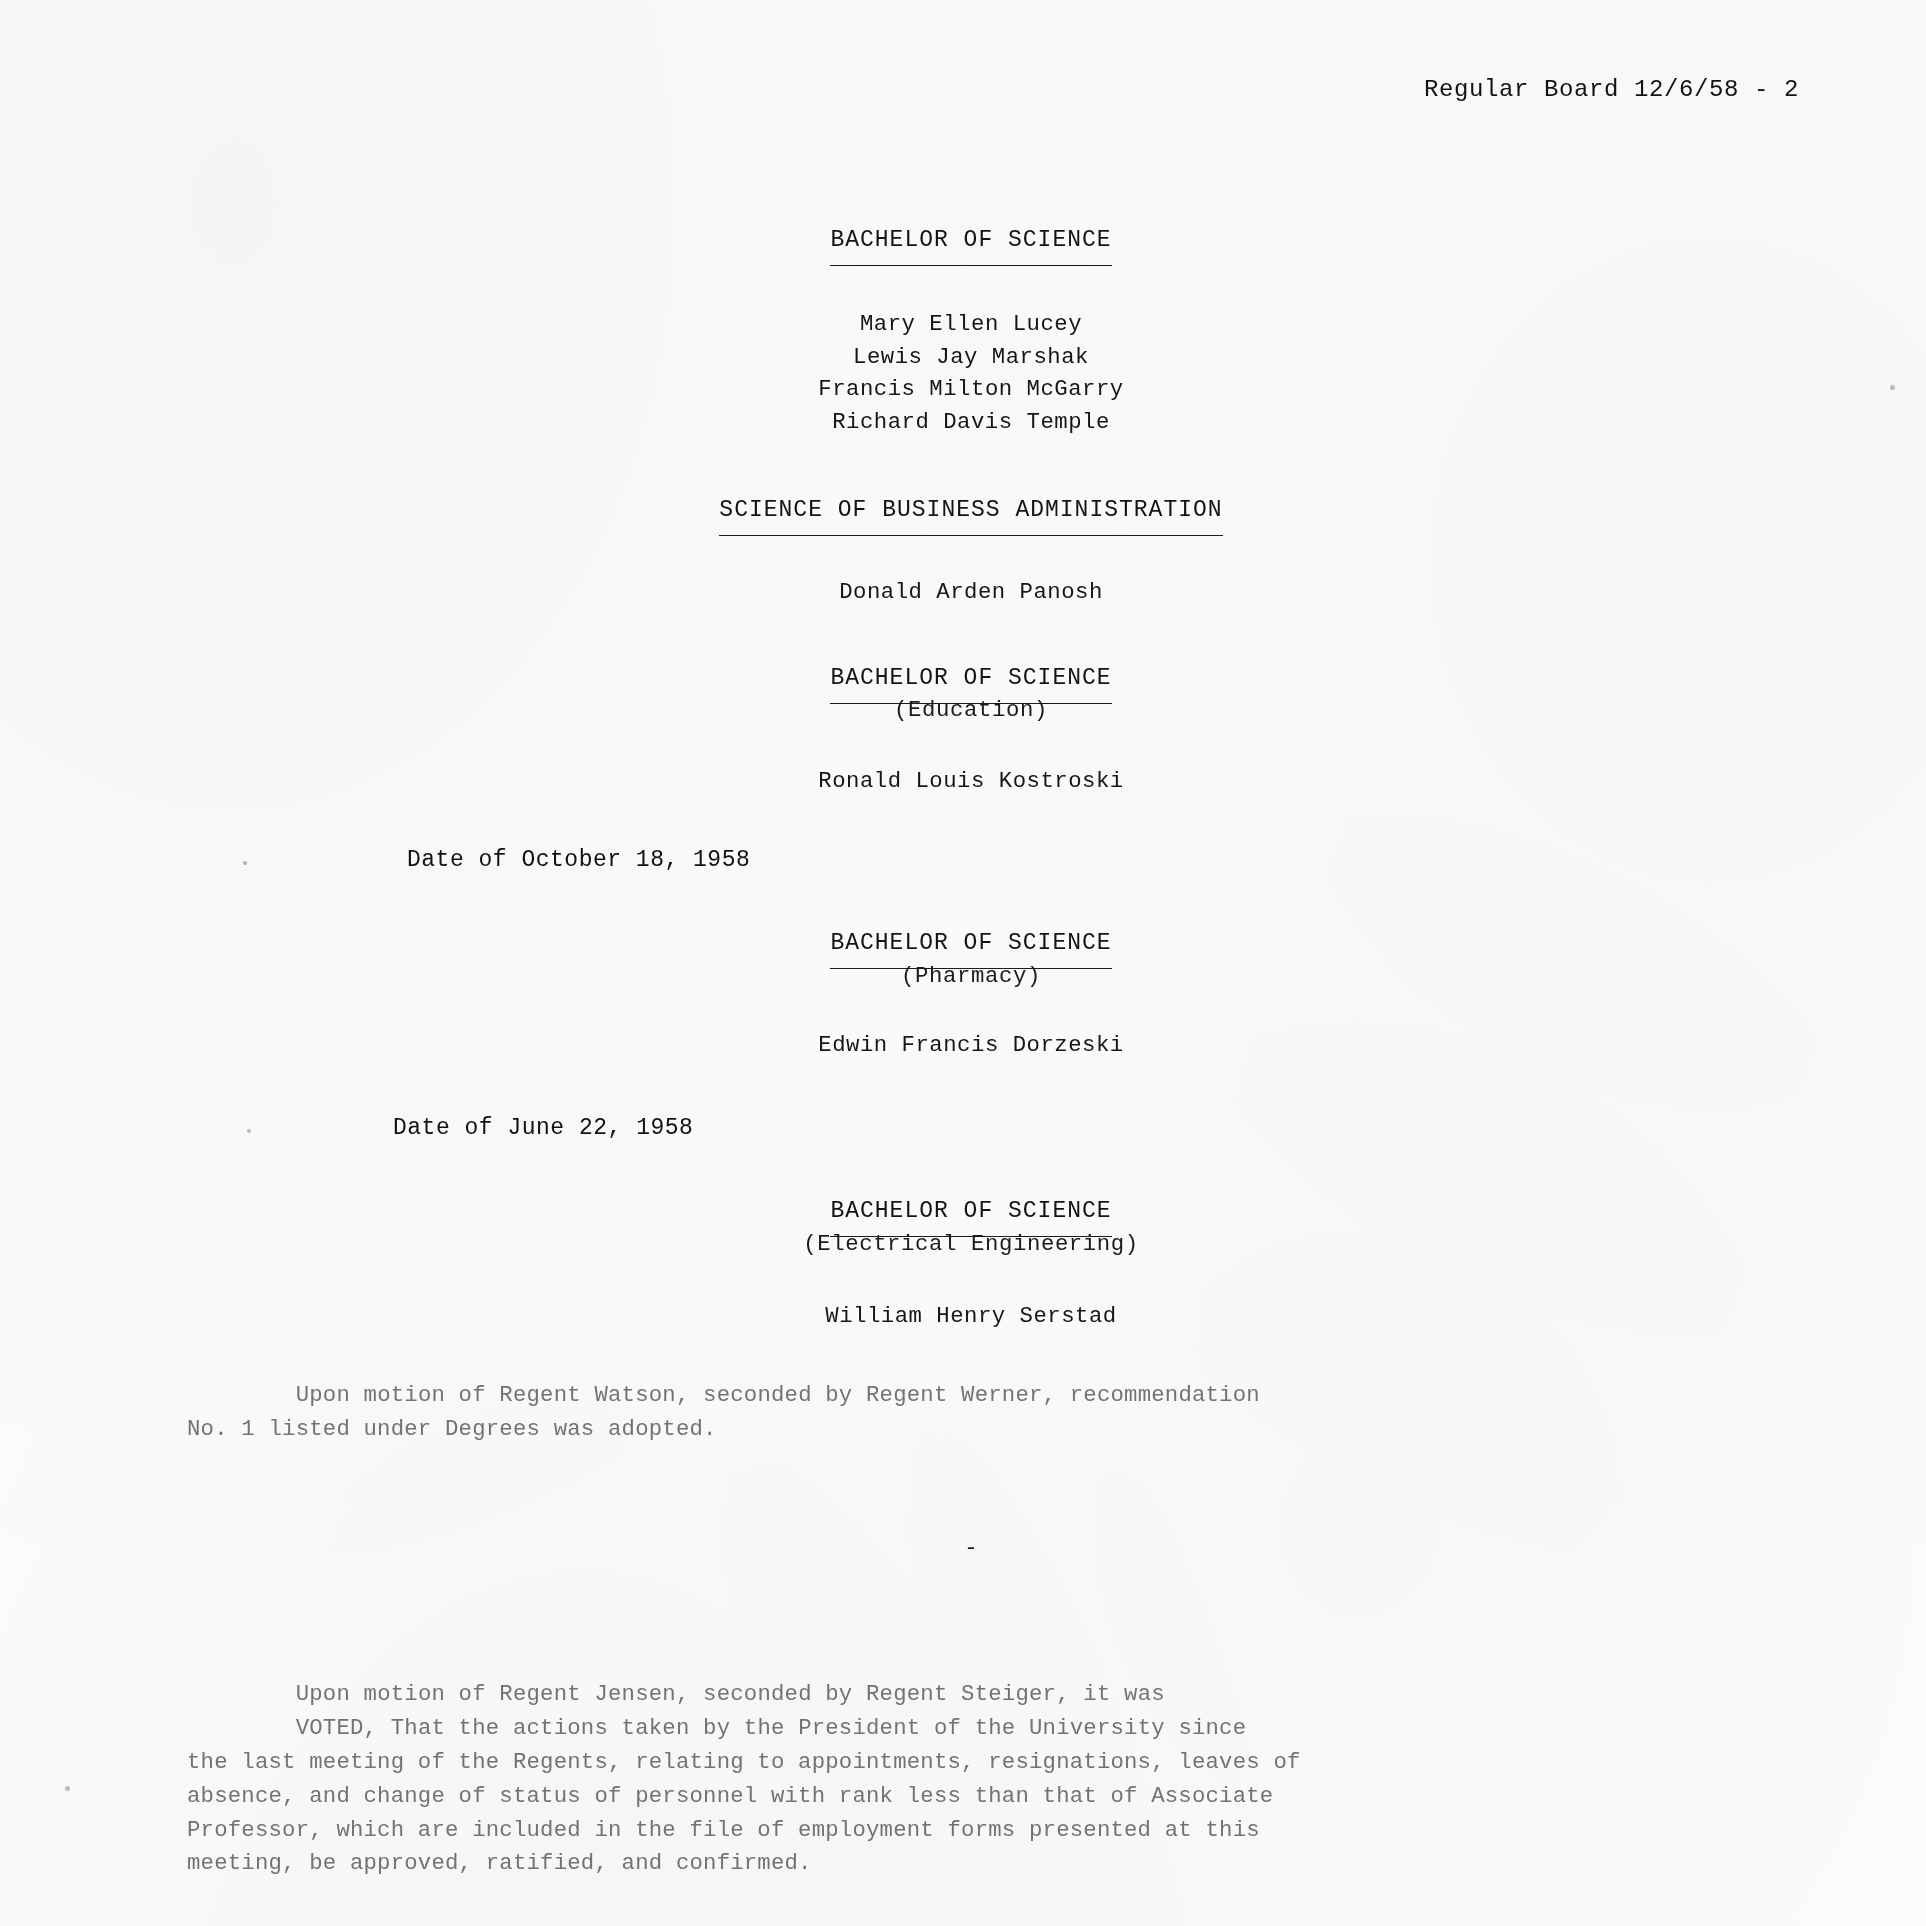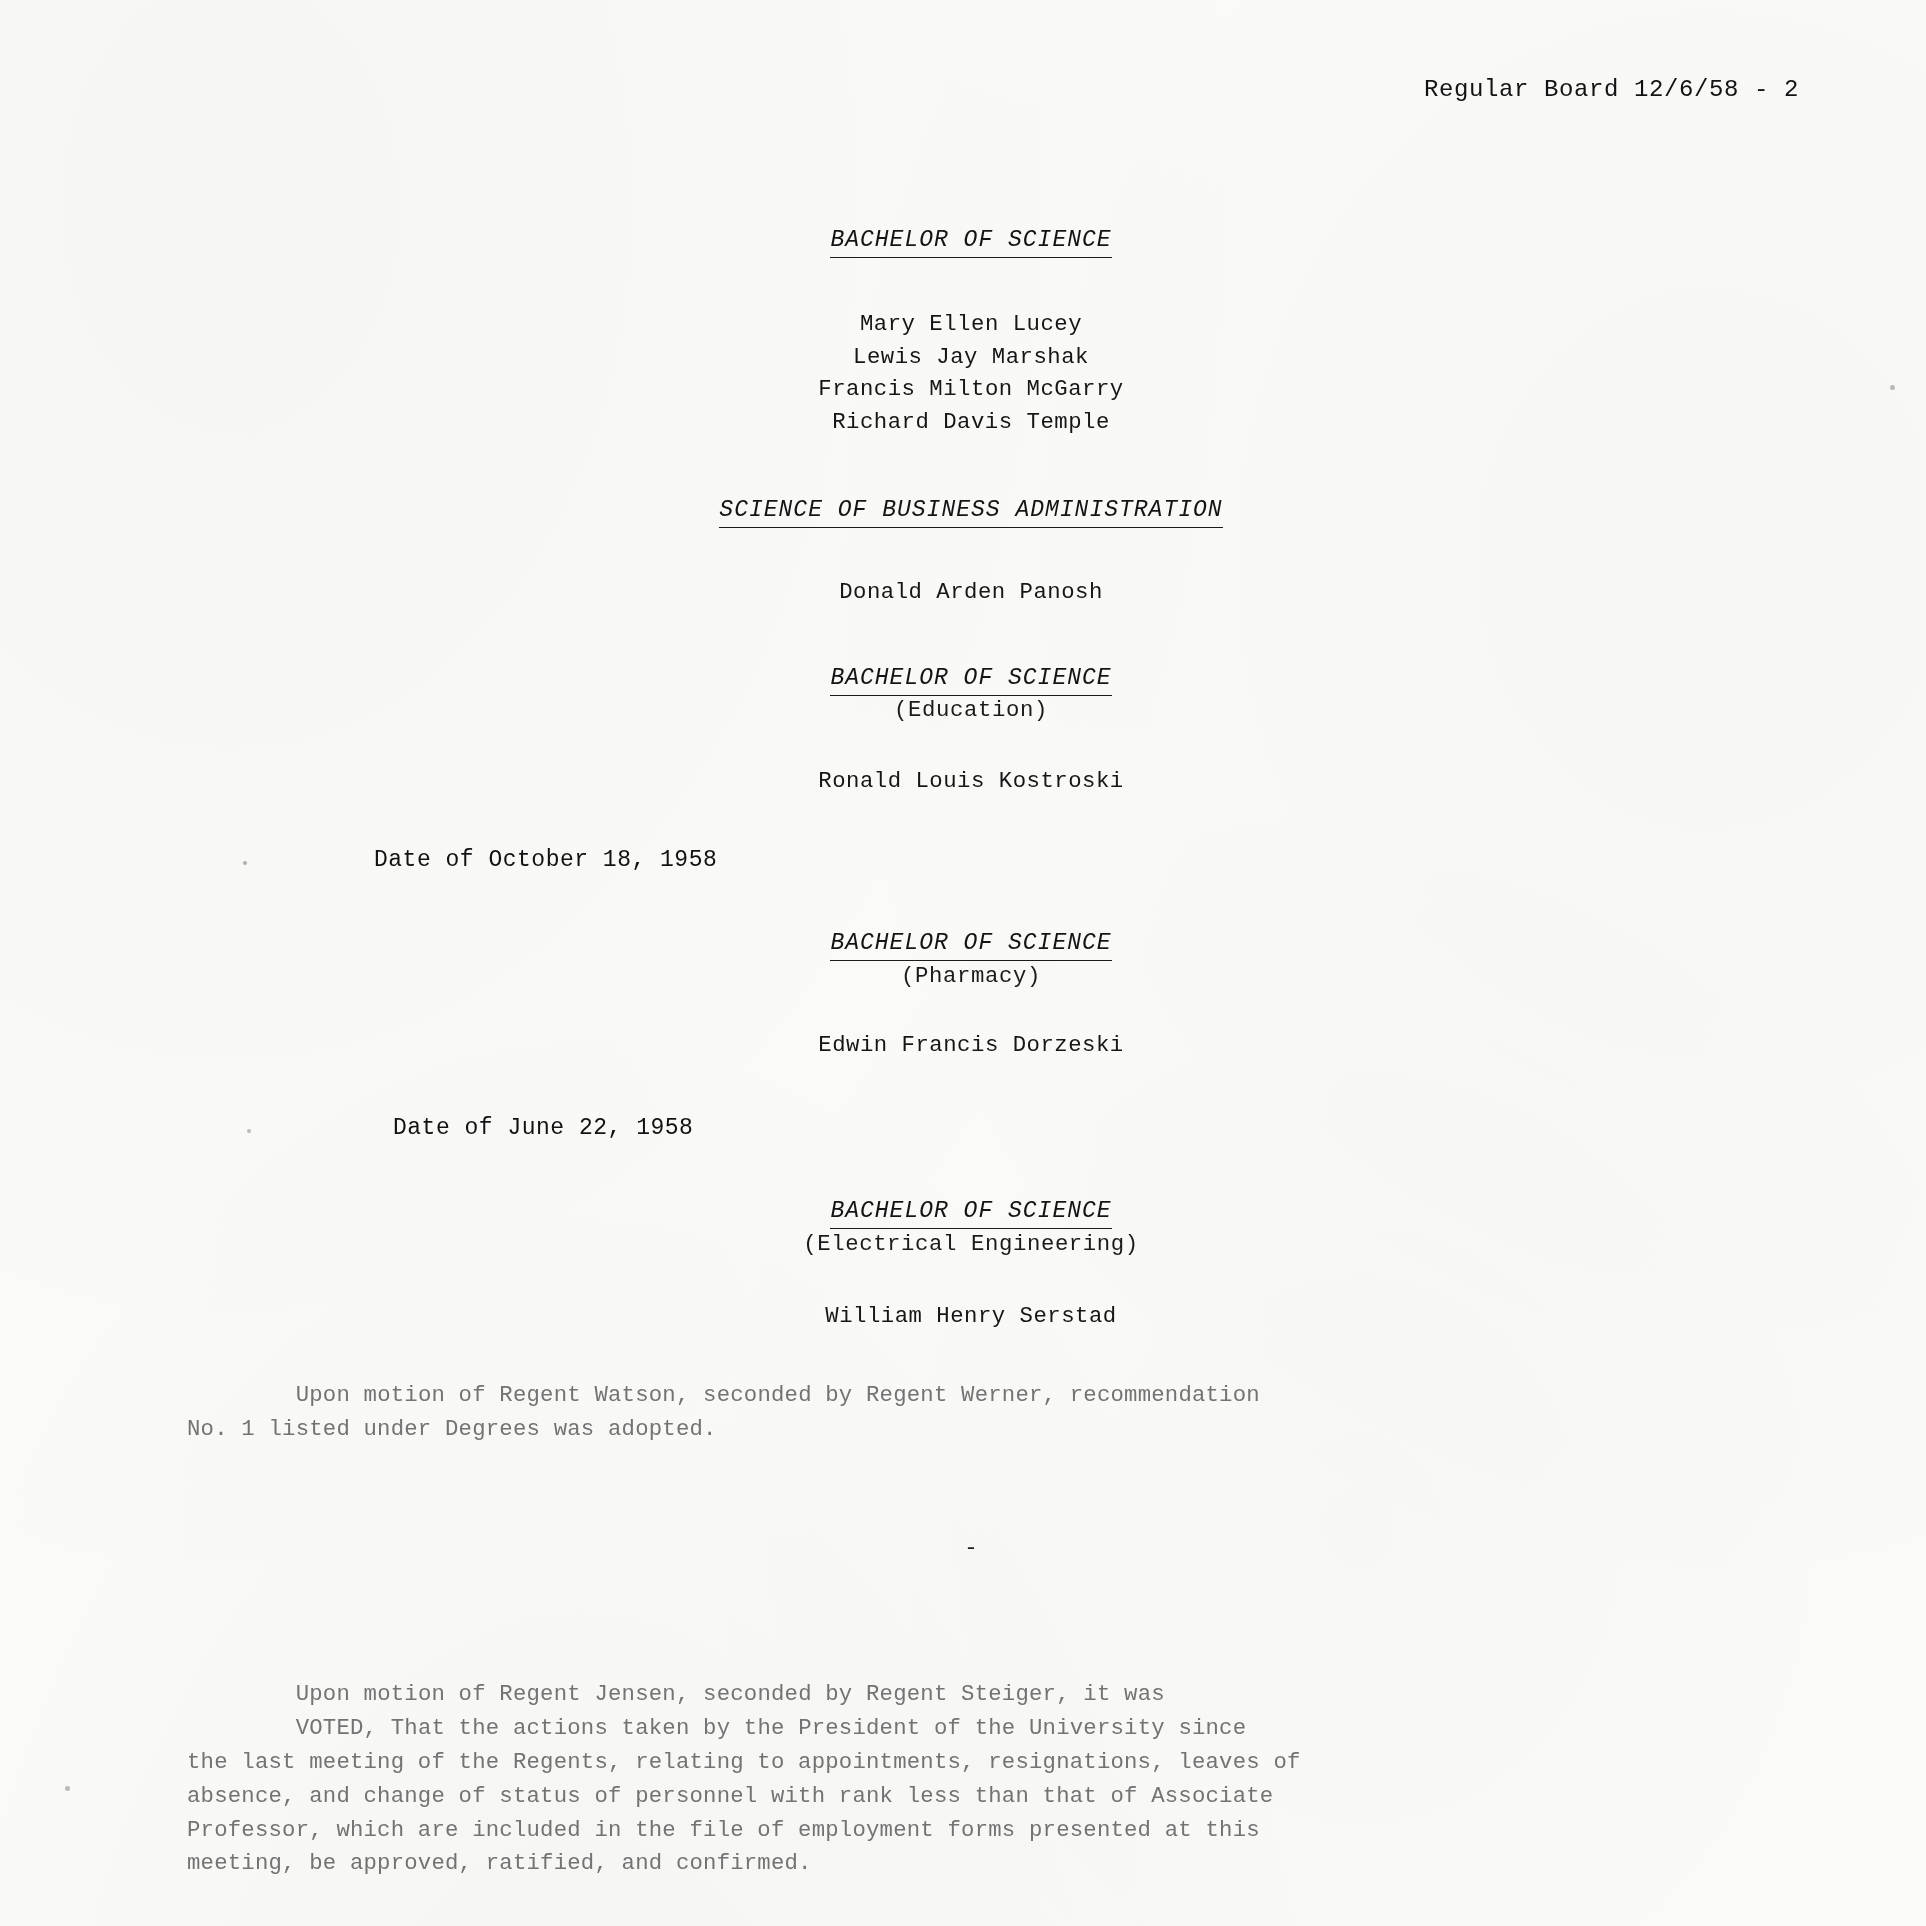--- a/index.html
+++ b/index.html
@@ -45,22 +45,21 @@
     margin-top: 14px;
   }
   .heading {
     text-align: center;
     font-size: 23px;
     letter-spacing: 1px;
     color: #141414;
   }
   .heading span.u {
     border-bottom: 1.2px solid #1b1b1b;
-    padding-bottom: 4px;
-    font-style: italic;
+    padding-bottom: 12px;
   }
   .subhead {
     text-align: center;
     font-size: 22.3px;
     letter-spacing: 0.6px;
     color: #1b1b1b;
   }
   .name {
     text-align: center;
     font-size: 22.3px;
@@ -125,21 +124,21 @@
 
     <div class="blk heading" style="top:665px; left:0; width:1942px;">
       <span class="u">BACHELOR OF SCIENCE</span>
     </div>
     <div class="blk subhead" style="top:697px; left:0; width:1942px;">(Education)</div>
 
     <div class="blk name" style="top:765px; left:0; width:1942px;">
       <div>Ronald Louis Kostroski</div>
     </div>
 
-    <div class="blk datelabel" style="top:847px; left:374px;">Date of October 18, 1958</div>
+    <div class="blk datelabel" style="top:847px; left:407px;">Date of October 18, 1958</div>
 
     <div class="blk heading" style="top:930px; left:0; width:1942px;">
       <span class="u">BACHELOR OF SCIENCE</span>
     </div>
     <div class="blk subhead" style="top:963px; left:0; width:1942px;">(Pharmacy)</div>
 
     <div class="blk name" style="top:1029px; left:0; width:1942px;">
       <div>Edwin Francis Dorzeski</div>
     </div>
 

